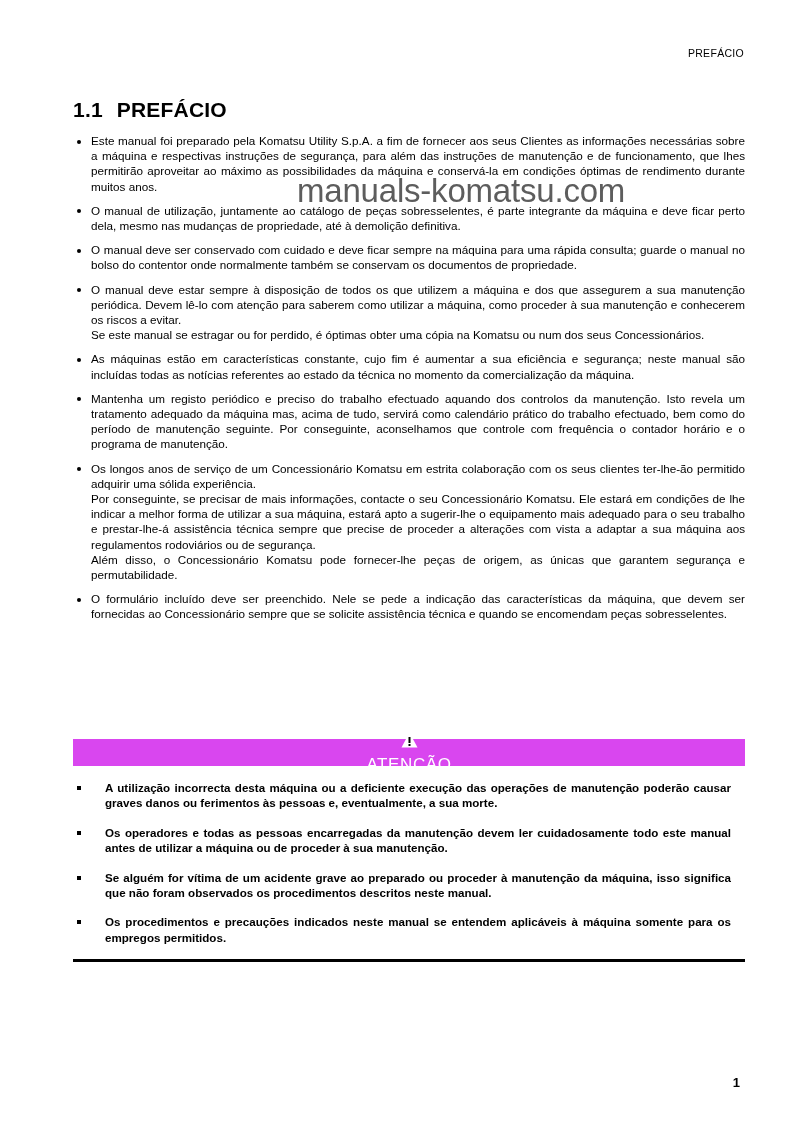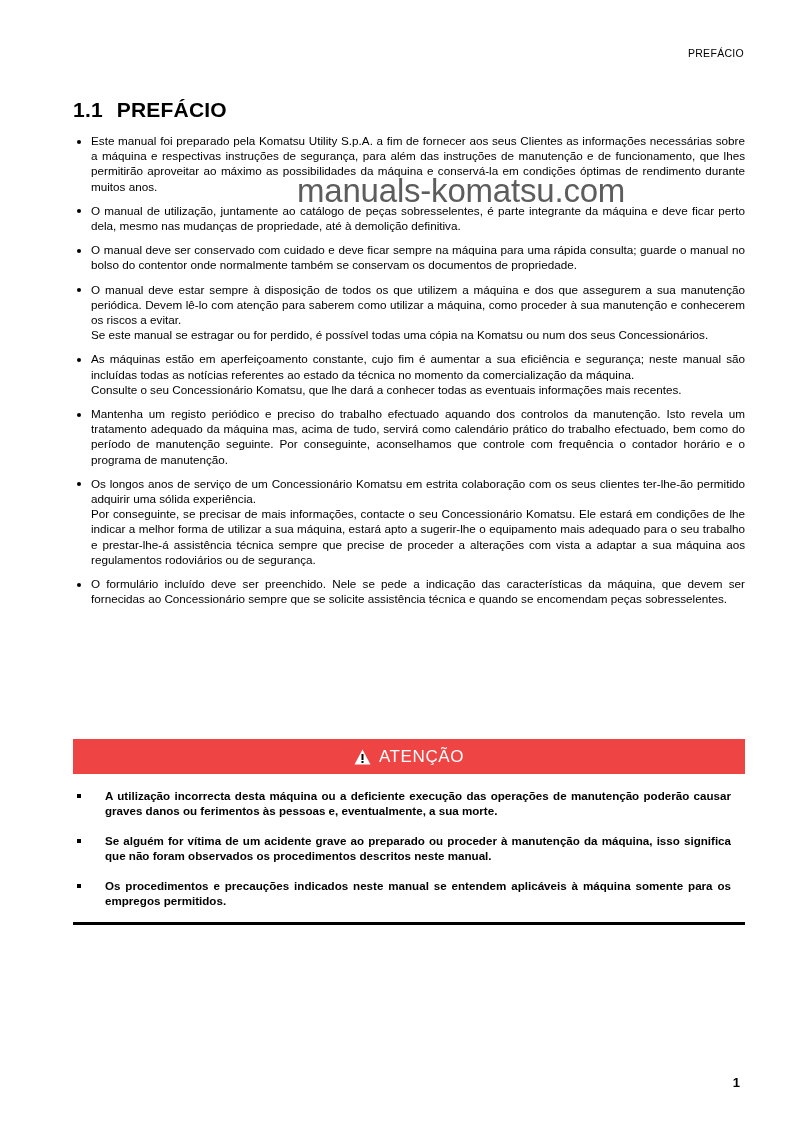--- a/index.html
+++ b/index.html
@@ -93,27 +93,28 @@
   }
 
   
   .warning-block {
     position: absolute;
     left: 73px;
     top: 739px;
     width: 672px;
   }
   .warning-banner {
-    background: #ef4444;
+    background: #d946ef;
     color: #ffffff;
-    height: 35px;
+    height: 27px;
     display: flex;
     align-items: center;
     justify-content: center;
     gap: 8px;
+    flex-direction: column;
   }
   .warning-banner .tri-icon {
     display: inline-block;
     width: 17px;
     height: 16px;
     line-height: 0;
   }
   .warning-banner .banner-label {
     font-size: 17px;
     font-weight: normal;
@@ -178,32 +179,32 @@
         <p>Este manual foi preparado pela Komatsu Utility S.p.A. a fim de fornecer aos seus Clientes as informações necessárias sobre a máquina e respectivas instruções de segurança, para além das instruções de manutenção e de funcionamento, que lhes permitirão aproveitar ao máximo as possibilidades da máquina e conservá-la em condições óptimas de rendimento durante muitos anos.</p>
       </div>
       <div class="bullet-item">
         <p>O manual de utilização, juntamente ao catálogo de peças sobresselentes, é parte integrante da máquina e deve ficar perto dela, mesmo nas mudanças de propriedade, até à demolição definitiva.</p>
       </div>
       <div class="bullet-item">
         <p>O manual deve ser conservado com cuidado e deve ficar sempre na máquina para uma rápida consulta; guarde o manual no bolso do contentor onde normalmente também se conservam os documentos de propriedade.</p>
       </div>
       <div class="bullet-item">
         <p>O manual deve estar sempre à disposição de todos os que utilizem a máquina e dos que assegurem a sua manutenção periódica. Devem lê-lo com atenção para saberem como utilizar a máquina, como proceder à sua manutenção e conhecerem os riscos a evitar.</p>
-        <p>Se este manual se estragar ou for perdido, é possível todas uma cópia na Komatsu ou num dos seus Concessionários.</p>
-      </div>
-      <div class="bullet-item">
-        <p>As máquinas estão em aperfeiçoamento constante, cujo fim é aumentar a sua eficiência e segurança; neste manual são incluídas todas as notícias referentes ao estado da técnica no momento da comercialização da máquina.</p>
-        <p>Consulte o seu Concessionário Komatsu, que lhe dará a conhecer todas as eventuais informações mais recentes.</p>
+        <p>Se este manual se estragar ou for perdido, é óptimas obter uma cópia na Komatsu ou num dos seus Concessionários.</p>
+      </div>
+      <div class="bullet-item">
+        <p>As máquinas estão em características constante, cujo fim é aumentar a sua eficiência e segurança; neste manual são incluídas todas as notícias referentes ao estado da técnica no momento da comercialização da máquina.</p>
       </div>
       <div class="bullet-item">
         <p>Mantenha um registo periódico e preciso do trabalho efectuado aquando dos controlos da manutenção. Isto revela um tratamento adequado da máquina mas, acima de tudo, servirá como calendário prático do trabalho efectuado, bem como do período de manutenção seguinte. Por conseguinte, aconselhamos que controle com frequência o contador horário e o programa de manutenção.</p>
       </div>
       <div class="bullet-item">
         <p>Os longos anos de serviço de um Concessionário Komatsu em estrita colaboração com os seus clientes ter-lhe-ão permitido adquirir uma sólida experiência.</p>
         <p>Por conseguinte, se precisar de mais informações, contacte o seu Concessionário Komatsu. Ele estará em condições de lhe indicar a melhor forma de utilizar a sua máquina, estará apto a sugerir-lhe o equipamento mais adequado para o seu trabalho e prestar-lhe-á assistência técnica sempre que precise de proceder a alterações com vista a adaptar a sua máquina aos regulamentos rodoviários ou de segurança.</p>
+        <p>Além disso, o Concessionário Komatsu pode fornecer-lhe peças de origem, as únicas que garantem segurança e permutabilidade.</p>
       </div>
       <div class="bullet-item">
         <p>O formulário incluído deve ser preenchido. Nele se pede a indicação das características da máquina, que devem ser fornecidas ao Concessionário sempre que se solicite assistência técnica e quando se encomendam peças sobresselentes.</p>
       </div>
     </div>
 
   <div class="watermark">manuals-komatsu.com</div>
 
   <div class="warning-block">
     <div class="warning-banner">
@@ -214,20 +215,23 @@
           <rect x="15" y="24" width="4" height="4" fill="#000000"></rect>
         </svg>
       </span>
       <span class="banner-label">ATENÇÃO</span>
     </div>
     <div class="warning-list" id="warning-content">
         <div class="warning-item">
           <p>A utilização incorrecta desta máquina ou a deficiente execução das operações de manutenção poderão causar graves danos ou ferimentos às pessoas e, eventualmente, a sua morte.</p>
         </div>
         <div class="warning-item">
+          <p>Os operadores e todas as pessoas encarregadas da manutenção devem ler cuidadosamente todo este manual antes de utilizar a máquina ou de proceder à sua manutenção.</p>
+        </div>
+        <div class="warning-item">
           <p>Se alguém for vítima de um acidente grave ao preparado ou proceder à manutenção da máquina, isso significa que não foram observados os procedimentos descritos neste manual.</p>
         </div>
         <div class="warning-item">
           <p>Os procedimentos e precauções indicados neste manual se entendem aplicáveis à máquina somente para os empregos permitidos.</p>
         </div>
       </div>
     <div class="warning-rule"></div>
   </div>
 
   <div class="page-number">1</div>

